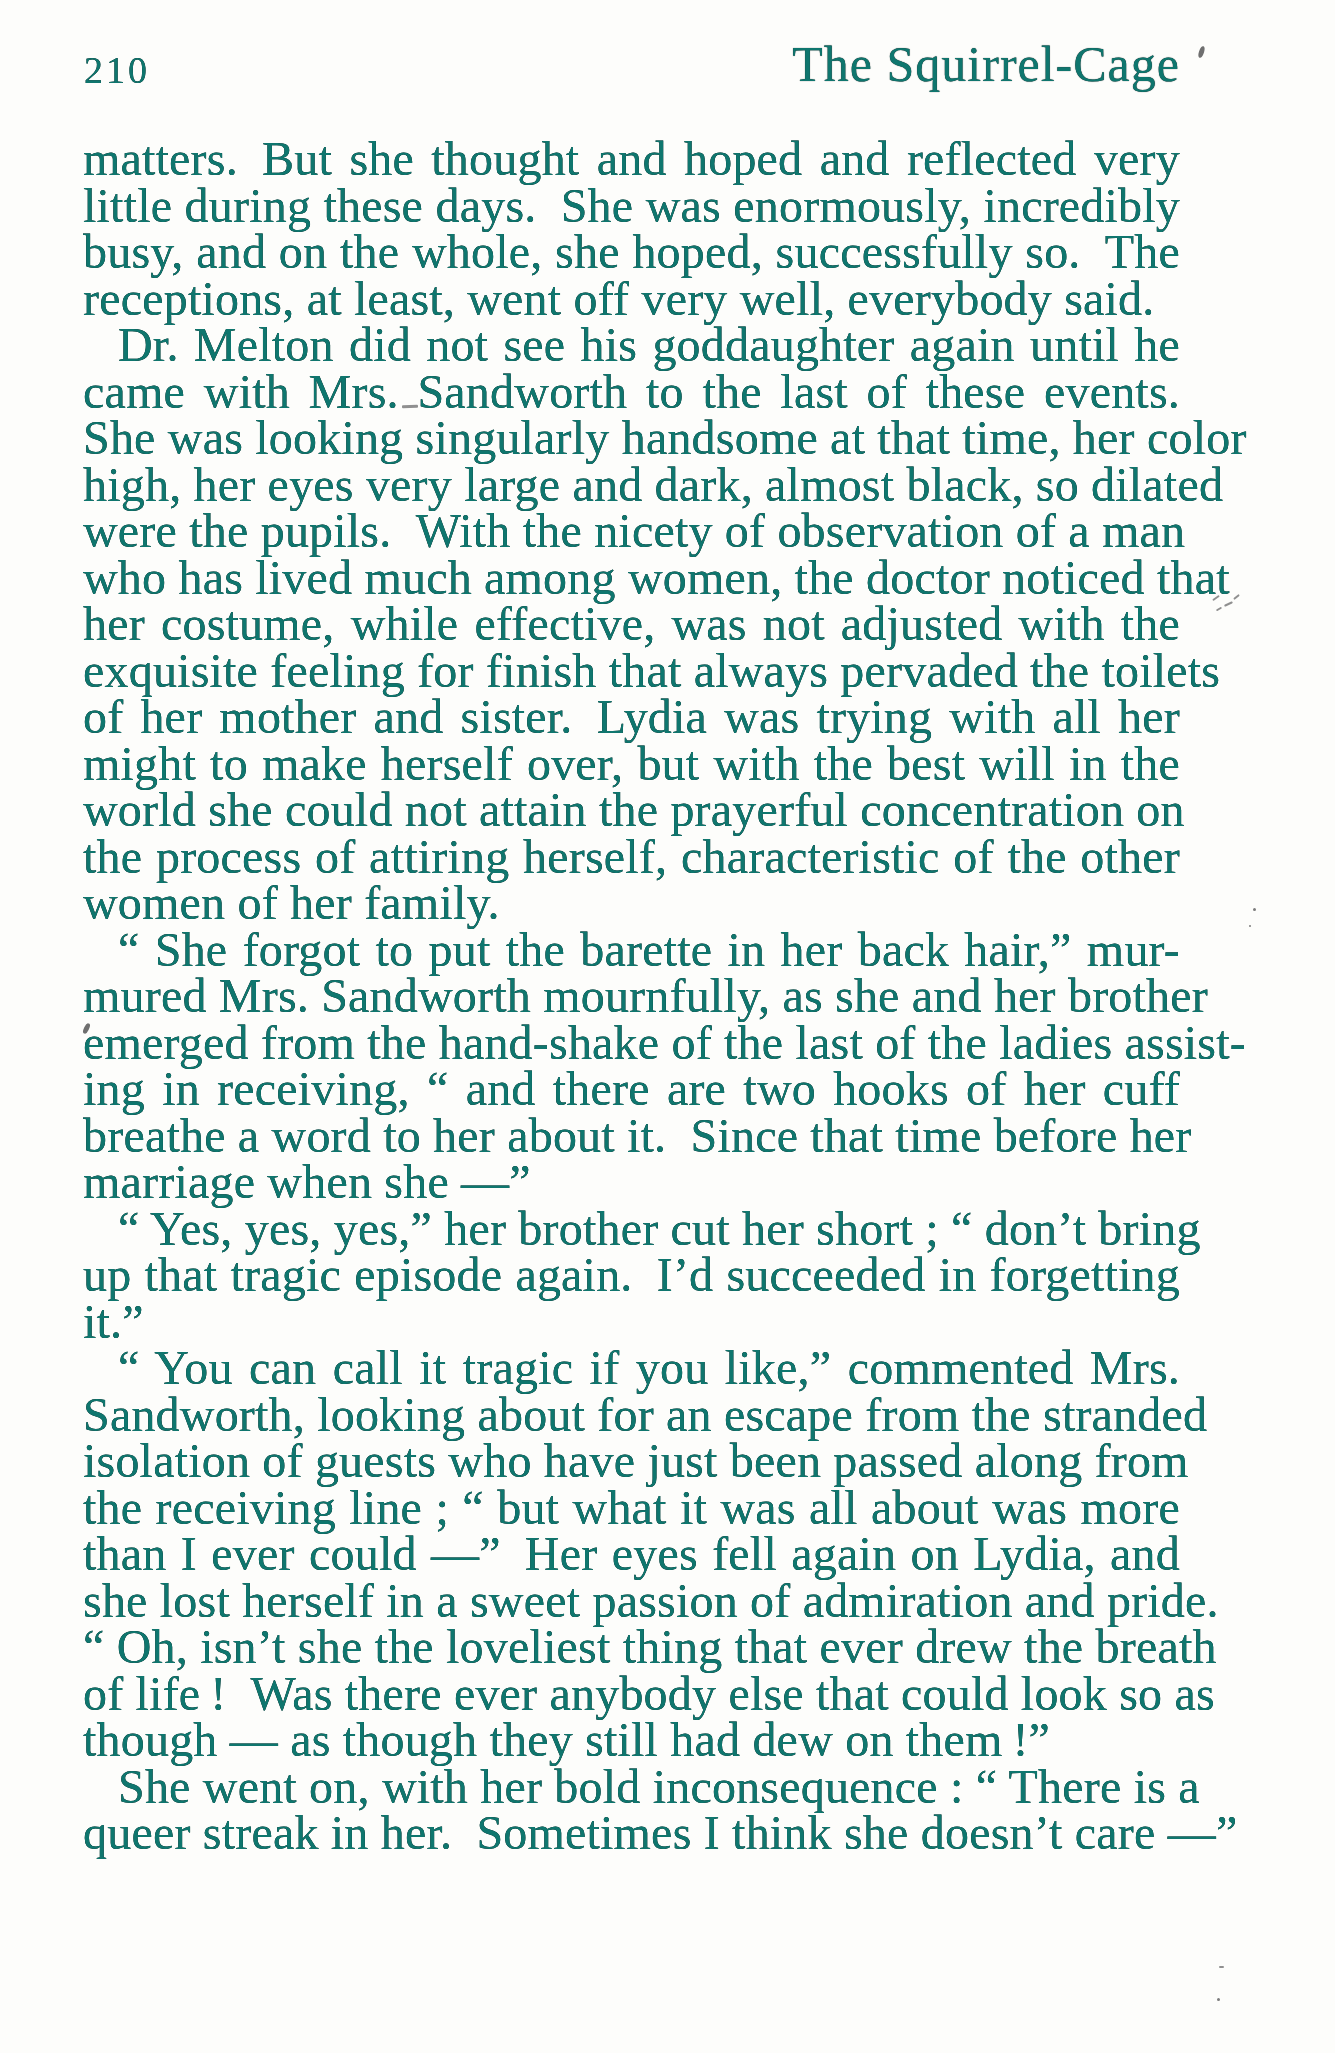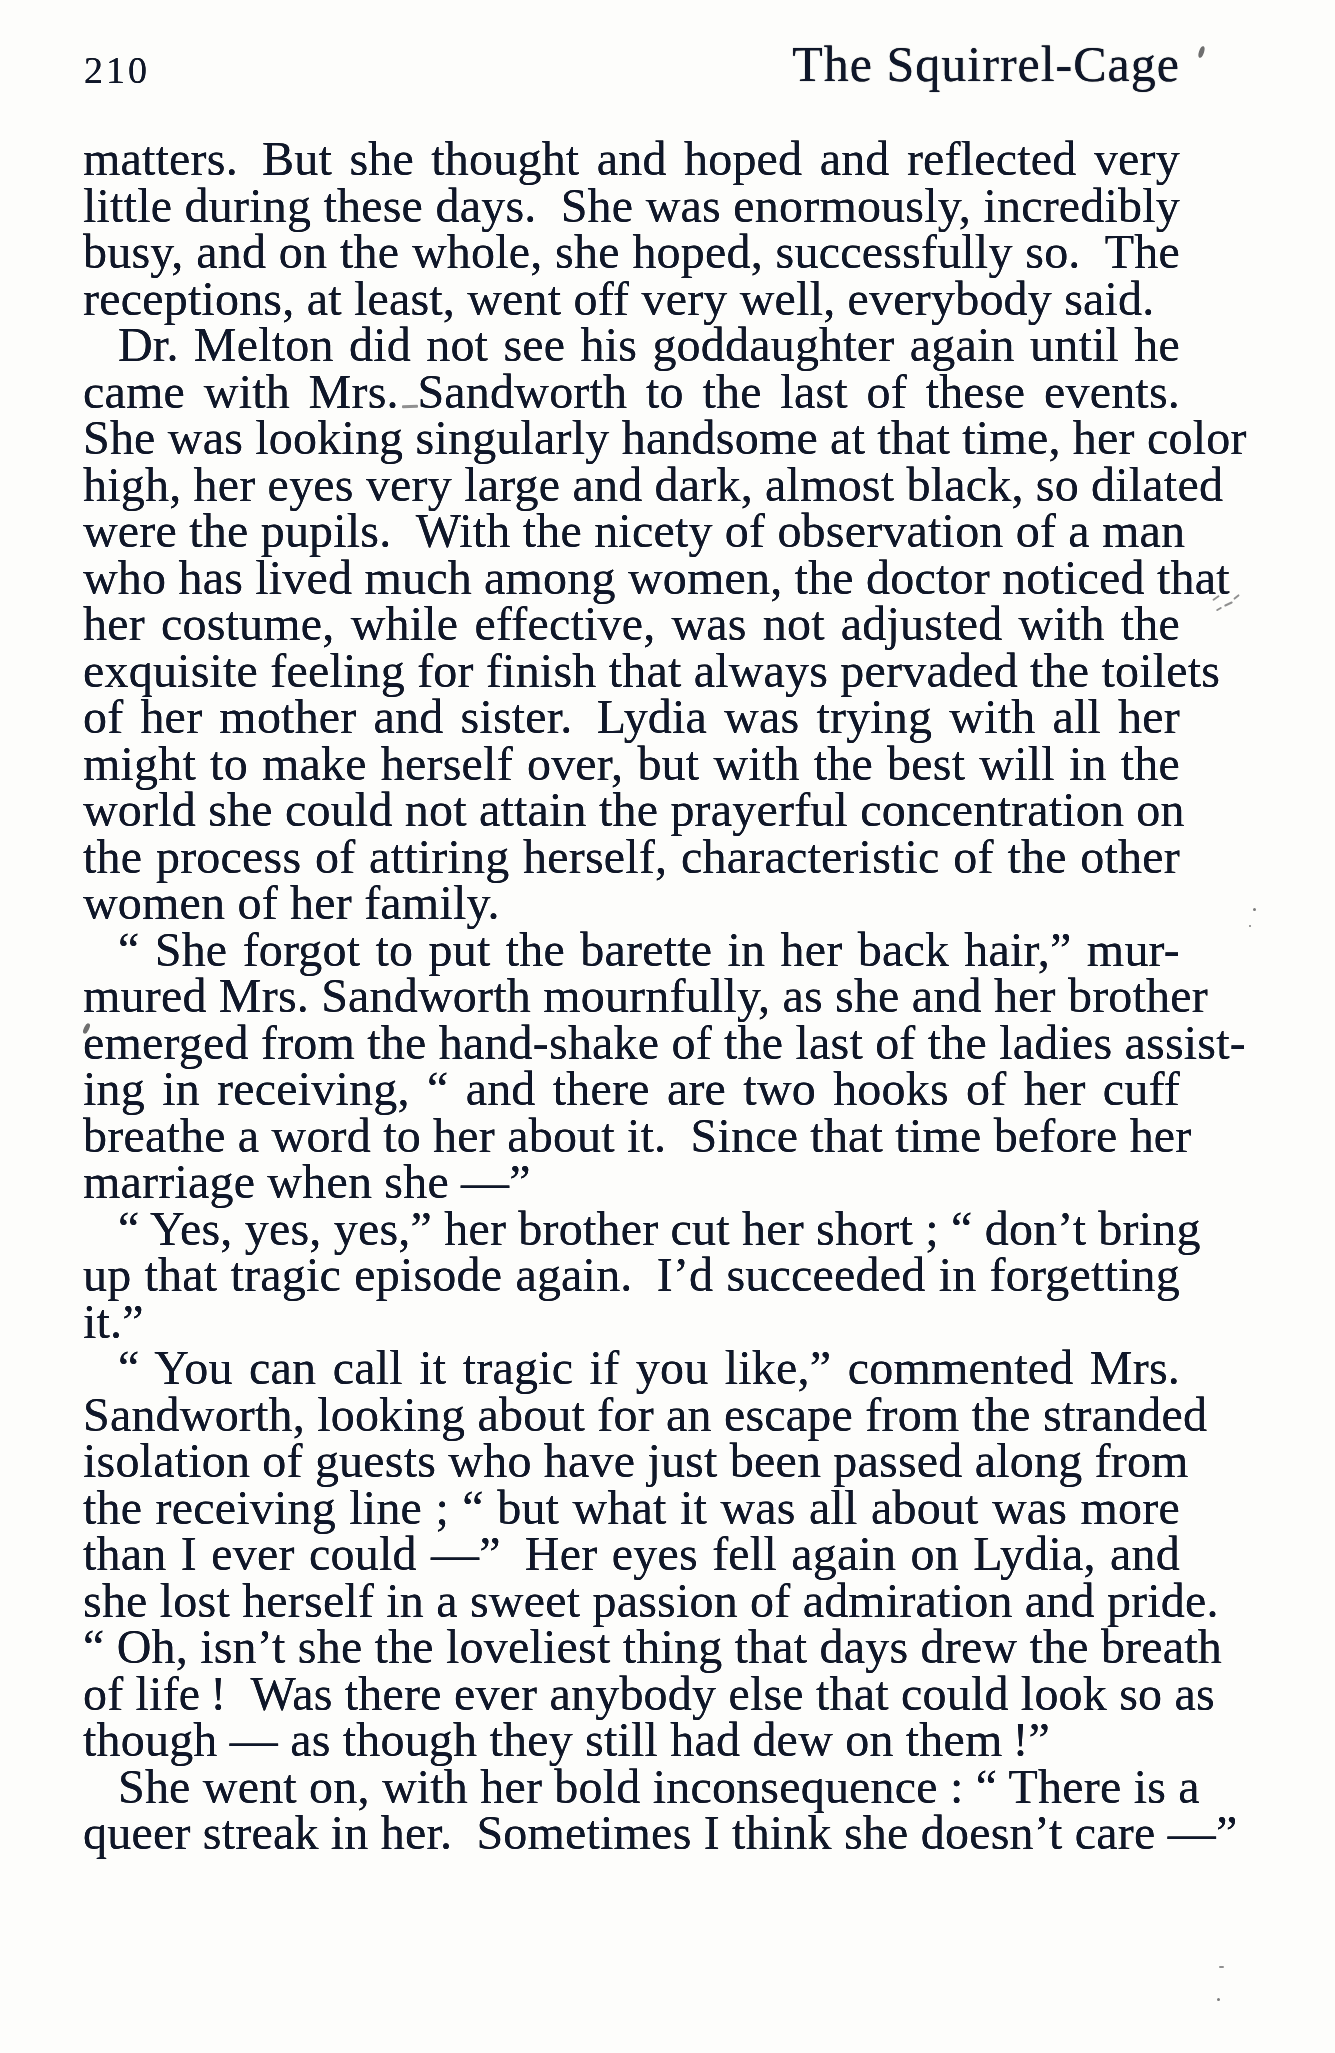--- a/index.html
+++ b/index.html
@@ -5,21 +5,21 @@
   html, body {
     margin: 0;
     padding: 0;
     background: #e8e8e8;
   }
   .page {
     position: relative;
     width: 1335px;
     height: 2053px;
     background: #fdfdfb;
-    color: #0f172a;
+    color: #0f766e;
     font-family: "Liberation Serif", "DejaVu Serif", serif;
     overflow: hidden;
     text-shadow: 0 0 0.6px #000;
   }
   .page-number {
     position: absolute;
     left: 84px;
     top: 51px;
     font-size: 38px;
     line-height: 1;
@@ -104,21 +104,21 @@
       <div class="line para-end">marriage when she —”</div>
       <div class="line indent">“ Yes, yes, yes,” her brother cut her short ; “ don’t bring</div>
       <div class="line">up that tragic episode again. I’d succeeded in forgetting</div>
       <div class="line para-end">it.”</div>
       <div class="line indent">“ You can call it tragic if you like,” commented Mrs.</div>
       <div class="line">Sandworth, looking about for an escape from the stranded</div>
       <div class="line">isolation of guests who have just been passed along from</div>
       <div class="line">the receiving line ; “ but what it was all about was more</div>
       <div class="line">than I ever could —” Her eyes fell again on Lydia, and</div>
       <div class="line">she lost herself in a sweet passion of admiration and pride.</div>
-      <div class="line">“ Oh, isn’t she the loveliest thing that days drew the breath</div>
+      <div class="line">“ Oh, isn’t she the loveliest thing that ever drew the breath</div>
       <div class="line">of life ! Was there ever anybody else that could look so as</div>
       <div class="line para-end">though — as though they still had dew on them !”</div>
       <div class="line indent">She went on, with her bold inconsequence : “ There is a</div>
       <div class="line para-end">queer streak in her. Sometimes I think she doesn’t care —”</div>
     </main>
 
   <div id="artifact-layer">
       <span class="artifact tick" style="left: 1199px; top: 46px; width: 5px; height: 12px; transform: rotate(18deg);"></span>
       <span class="artifact dash" style="left: 402px; top: 405px; width: 16px; height: 3px; transform: rotate(-2deg);"></span>
       <span class="artifact dash" style="left: 1212px; top: 597px; width: 8px; height: 2px; transform: rotate(-35deg);"></span>

